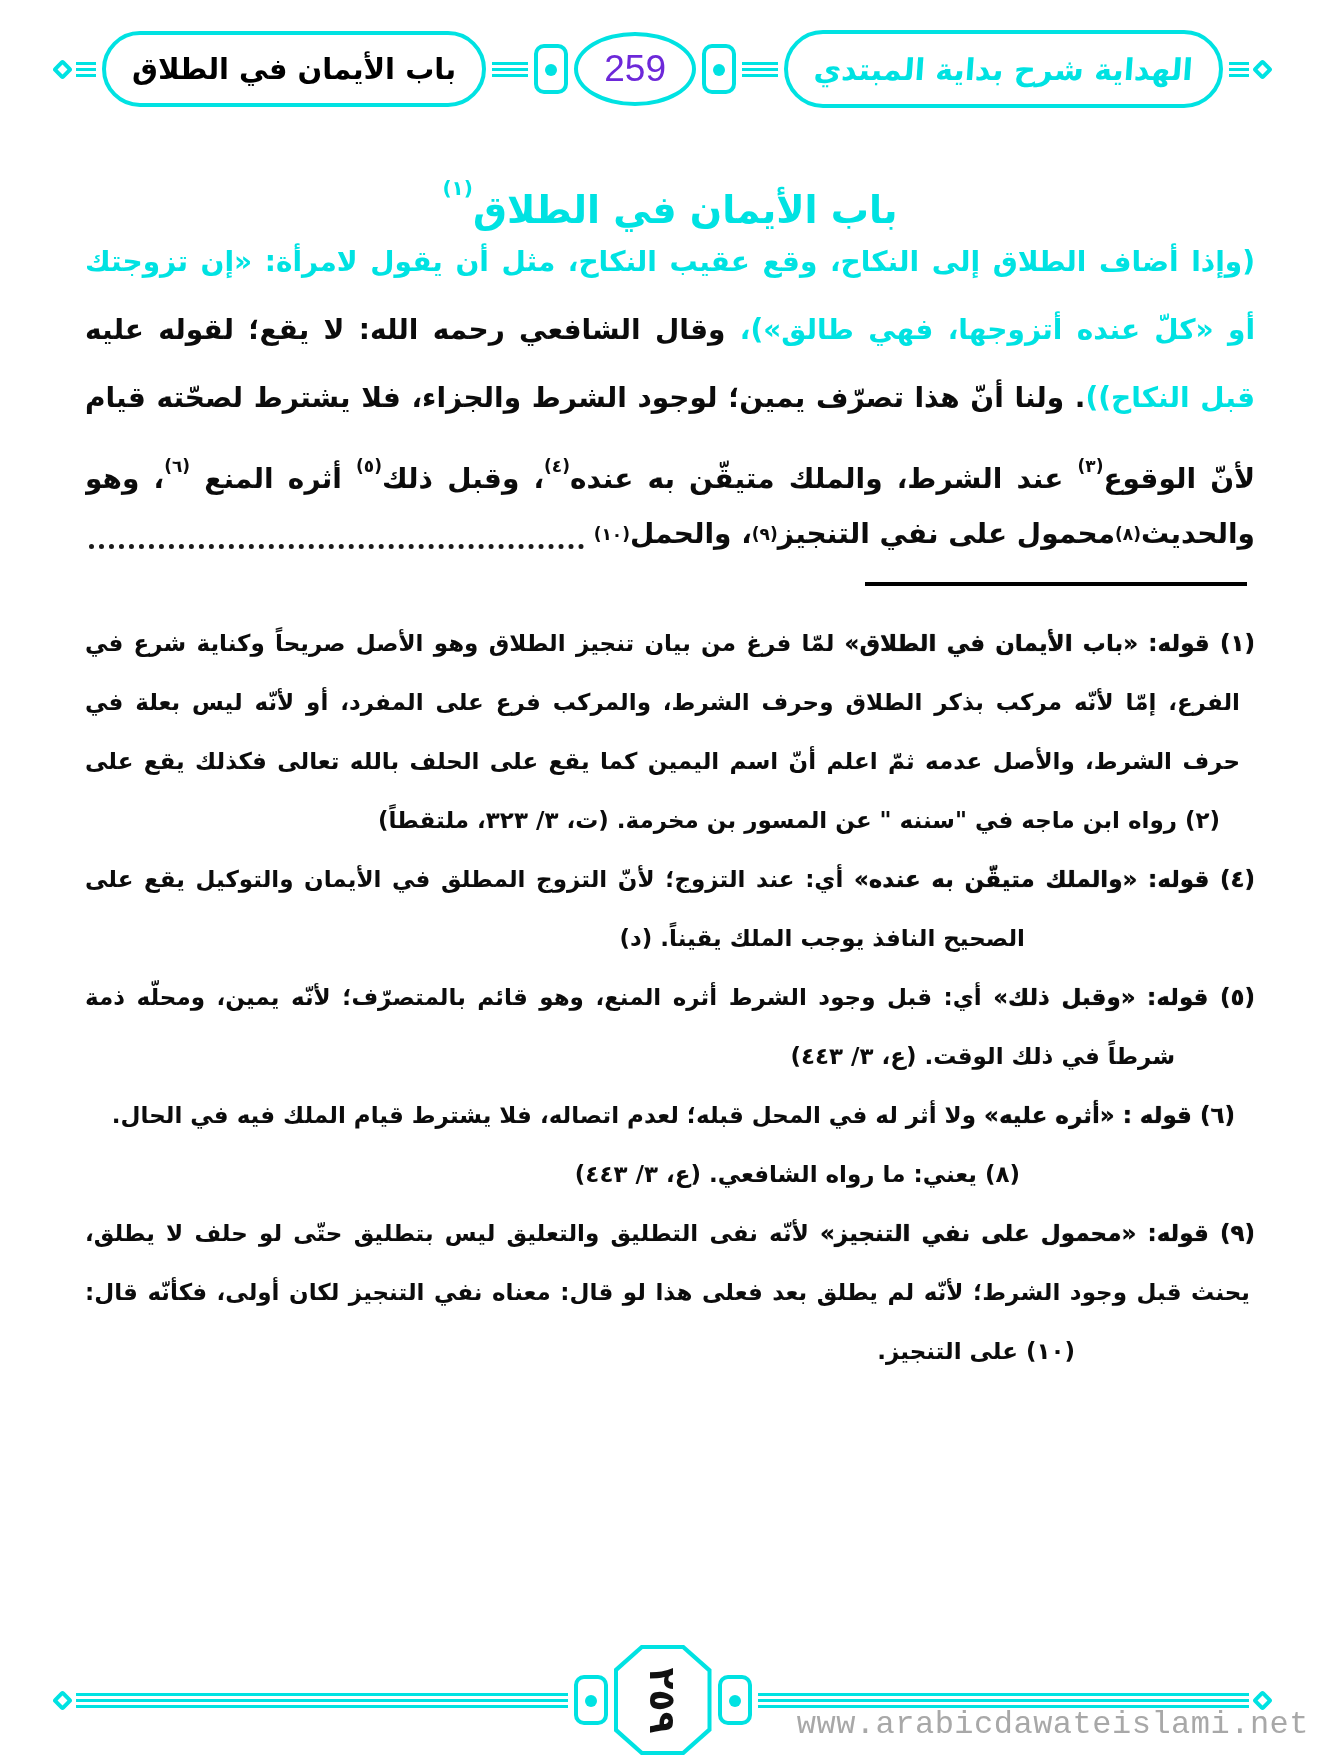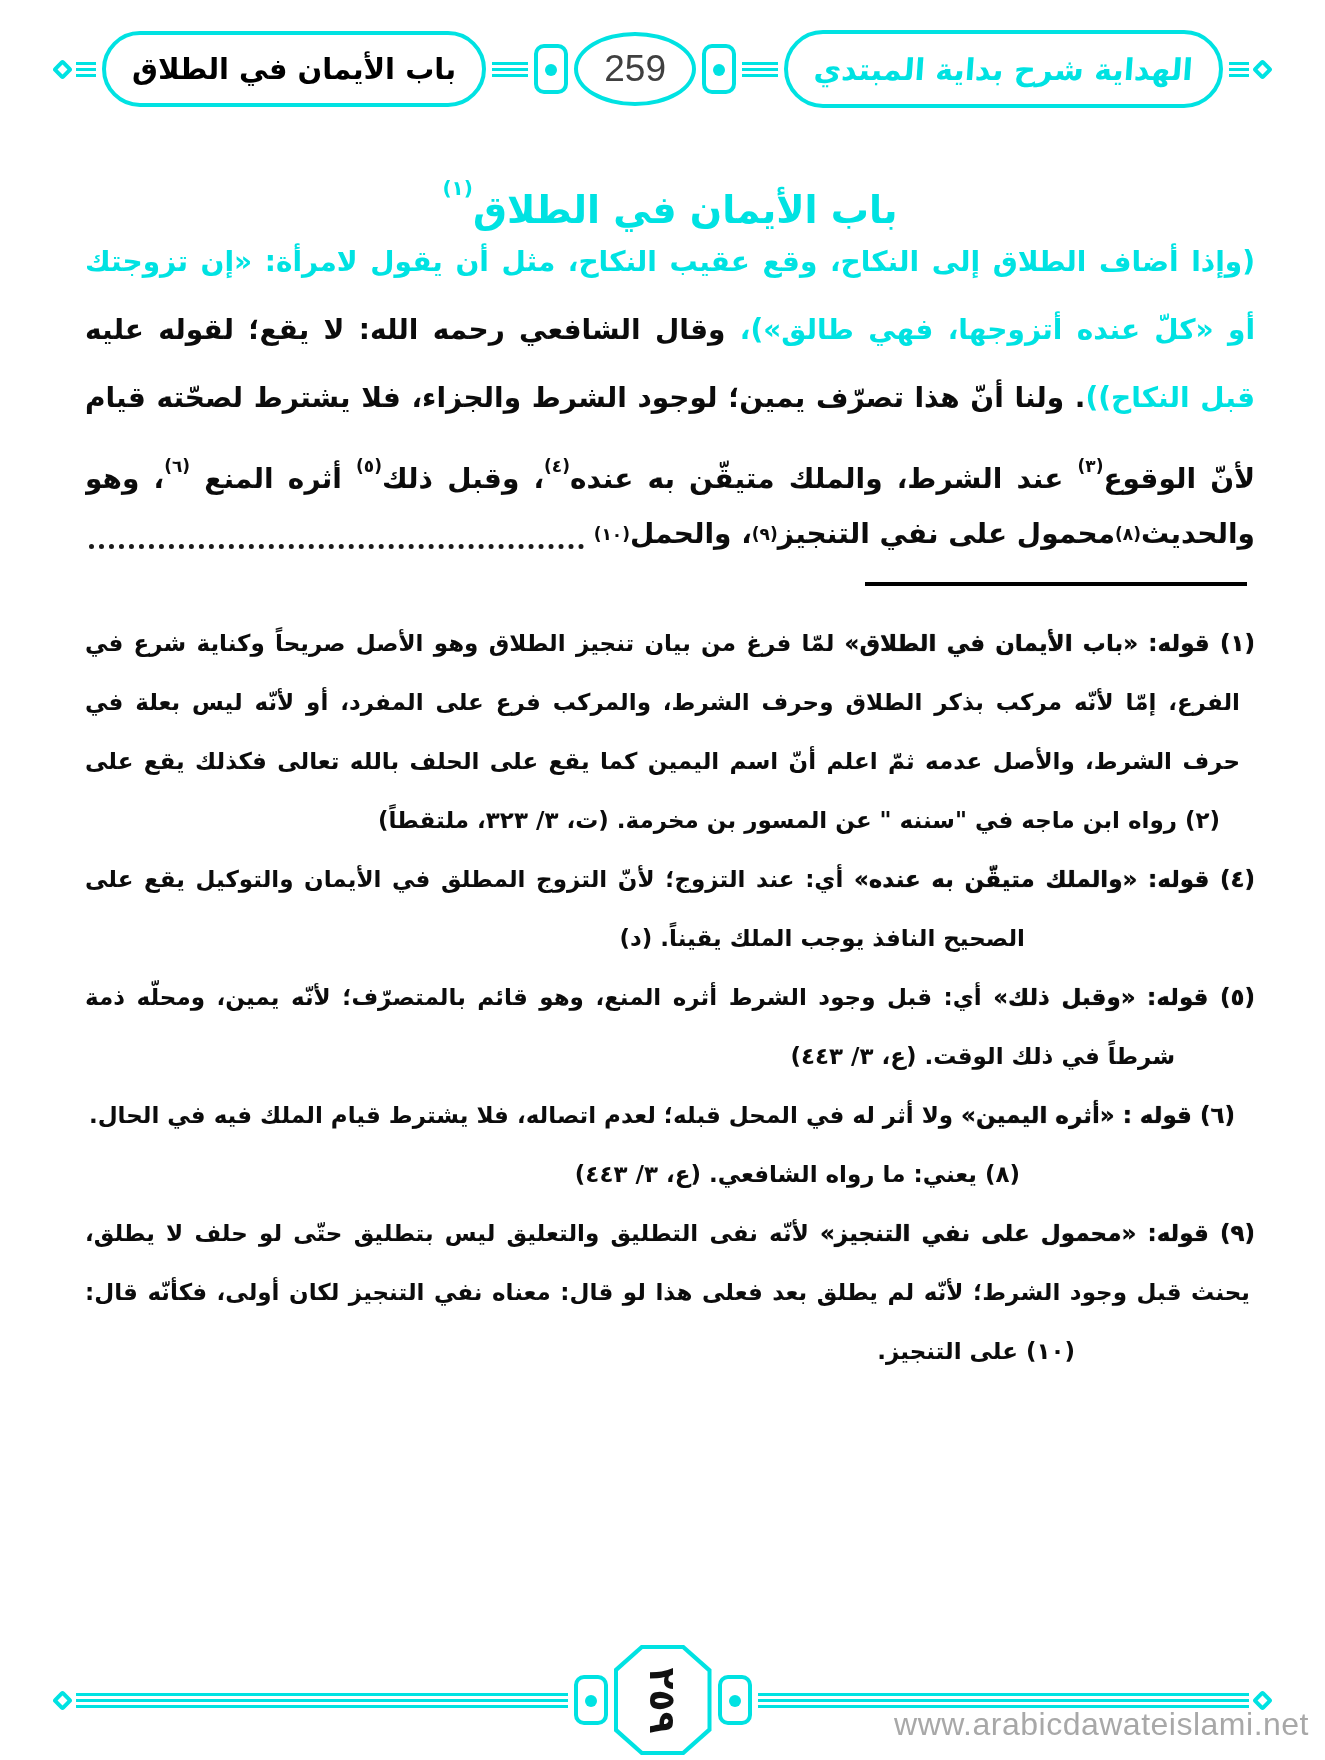--- a/index.html
+++ b/index.html
@@ -22,41 +22,41 @@
   .rail.fx{flex:0 0 20px;}
   .finial{flex:0 0 auto;width:15px;height:15px;border:4px solid var(--cyan);border-radius:3px;transform:rotate(45deg);background:#fff;}
   .clamp{flex:0 0 auto;width:34px;height:50px;border:4px solid var(--cyan);border-radius:10px;background:#fff;position:relative;}
   .clamp::after{content:"";position:absolute;left:7px;top:16px;width:12px;height:12px;border-radius:50%;background:var(--cyan);}
   .pill{flex:0 0 auto;border:4px solid var(--cyan);border-radius:45px;background:#fff;display:flex;align-items:center;justify-content:center;padding:0 26px;}
   .pill-chapter{height:76px;min-width:330px;}
   .pill-chapter span{font-size:29px;font-weight:bold;color:#000;direction:rtl;}
   .pill-book{height:78px;min-width:290px;}
   .pill-book span{font-size:30px;font-weight:bold;color:var(--cyan);direction:rtl;transform:skewX(-4deg);}
   .oval{flex:0 0 auto;width:122px;height:74px;border:4px solid var(--cyan);border-radius:50%;background:#fff;display:flex;align-items:center;justify-content:center;}
-  .oval span{font-size:37px;color:#404040;font-family:"Liberation Sans",sans-serif;}
+  .oval span{font-size:37px;color:#6d28d9;font-family:"Liberation Sans",sans-serif;}
   .octagon{flex:0 0 auto;width:98px;height:110px;background:var(--cyan);clip-path:polygon(28% 0,72% 0,100% 22%,100% 78%,72% 100%,28% 100%,0 78%,0 22%);display:flex;align-items:center;justify-content:center;position:relative;}
   .octagon::before{content:"";position:absolute;inset:4px;background:#fff;clip-path:polygon(28% 0,72% 0,100% 22%,100% 78%,72% 100%,28% 100%,0 78%,0 22%);}
   .octagon span{position:relative;font-size:36px;font-weight:bold;color:#111;transform:rotate(90deg);}
   
   .content{position:absolute;top:128px;left:85px;right:70px;direction:rtl;}
   .page-title{text-align:center;margin-top:28px;height:64px;line-height:64px;color:var(--cyan);font-weight:bold;font-size:38px;}
   .page-title sup{font-size:20px;vertical-align:28px;}
   .matn{margin-top:8px;}
   .matn-line{height:68px;line-height:68px;font-size:28px;font-weight:bold;overflow:hidden;}
   .fn-block{margin-top:28px;}
   .fn-line{height:59px;line-height:59px;font-size:23px;font-weight:bold;overflow:hidden;}
   .just{text-align:justify;text-align-last:justify;}
   span.a{color:var(--cyan);}
   span.b{text-shadow:0 0 0.8px currentColor;}
   span.sup{font-size:15px;vertical-align:14px;}
   .matn-line span.sup{font-size:17px;vertical-align:16px;}
   .flexline{display:flex;align-items:center;}
   .flexline .leader{flex:1;height:0;border-bottom:5px dotted #1a1a1a;margin:24px 10px 0 4px;}
   .fn-sep{width:382px;height:4px;background:#000;margin:14px 8px 0 auto;}
-  .watermark{position:absolute;top:1706px;right:16px;font-size:32px;color:var(--wm);font-family:Liberation Sans, sans-serif;letter-spacing:0.5px;direction:ltr;}
+  .watermark{position:absolute;top:1706px;right:16px;font-size:32px;color:var(--wm);font-family:Liberation Mono, monospace;letter-spacing:0.5px;direction:ltr;}
 </style>
 </head>
 <body>
 
 <div class="band band-top">
   <div class="finial"></div>
   <div class="rail fx"></div>
   <div class="pill pill-chapter">
     <span>باب الأيمان في الطلاق</span>
   </div>
@@ -100,21 +100,21 @@
 
   <div class="fn-block">
       <div class="fn-line just"><span class="b">(١) قوله: </span><span class="b">«باب الأيمان في الطلاق»</span><span> لمّا فرغ من بيان تنجيز الطلاق وهو الأصل صريحاً وكناية شرع في بيان تعليقه، وهو</span></div>
       <div class="fn-line just" style="padding-right: 15px;"><span>الفرع، إمّا لأنّه مركب بذكر الطلاق وحرف الشرط، والمركب فرع على المفرد، أو لأنّه ليس بعلة في الحال لعروض</span></div>
       <div class="fn-line just" style="padding-right: 15px;"><span>حرف الشرط، والأصل عدمه ثمّ اعلم أنّ اسم اليمين كما يقع على الحلف بالله تعالى فكذلك يقع على ذكر شرط</span></div>
       <div class="fn-line" style="padding-right: 35px;"><span>(٢) رواه ابن ماجه في "سننه " عن المسور بن مخرمة. (ت، ٣/ ٣٢٣، ملتقطاً)</span></div>
       <div class="fn-line just"><span class="b">(٤) قوله: </span><span class="b">«والملك متيقّن به عنده»</span><span> أي: عند التزوج؛ لأنّ التزوج المطلق في الأيمان والتوكيل يقع على الصحيح، والنكاح</span></div>
       <div class="fn-line" style="padding-right: 230px;"><span>الصحيح النافذ يوجب الملك يقيناً. (د)</span></div>
       <div class="fn-line just"><span class="b">(٥) قوله: </span><span class="b">«وقبل ذلك»</span><span> أي: قبل وجود الشرط أثره المنع، وهو قائم بالمتصرّف؛ لأنّه يمين، ومحلّه ذمة الحالف، فلا يكون</span></div>
       <div class="fn-line" style="padding-right: 80px;"><span>شرطاً في ذلك الوقت. (ع، ٣/ ٤٤٣)</span></div>
-      <div class="fn-line" style="padding-right: 20px;"><span class="b">(٦) قوله : </span><span class="b">«أثره اليمين»</span><span> ولا أثر له في المحل قبله؛ لعدم اتصاله، فلا يشترط قيام الملك فيه في الحال. (د، ص١٧٠)</span></div>
+      <div class="fn-line" style="padding-right: 20px;"><span class="b">(٦) قوله : </span><span class="b">«أثره عليه»</span><span> ولا أثر له في المحل قبله؛ لعدم اتصاله، فلا يشترط قيام الملك فيه في الحال. (د، ص١٧٠)</span></div>
       <div class="fn-line" style="padding-right: 235px;"><span>(٨) يعني: ما رواه الشافعي. (ع، ٣/ ٤٤٣)</span></div>
       <div class="fn-line just"><span class="b">(٩) قوله: </span><span class="b">«محمول على نفي التنجيز»</span><span> لأنّه نفى التطليق والتعليق ليس بتطليق حتّى لو حلف لا يطلق، فعلق طلاقها، لا</span></div>
       <div class="fn-line just" style="padding-right: 5px;"><span>يحنث قبل وجود الشرط؛ لأنّه لم يطلق بعد فعلى هذا لو قال: معناه نفي التنجيز لكان أولى، فكأنّه قال: محمول بطريق</span></div>
       <div class="fn-line" style="padding-right: 180px;"><span>(١٠) على التنجيز.</span></div>
     </div>
 
 </div>
 
 <div class="band band-bottom">
   <div class="finial"></div>

